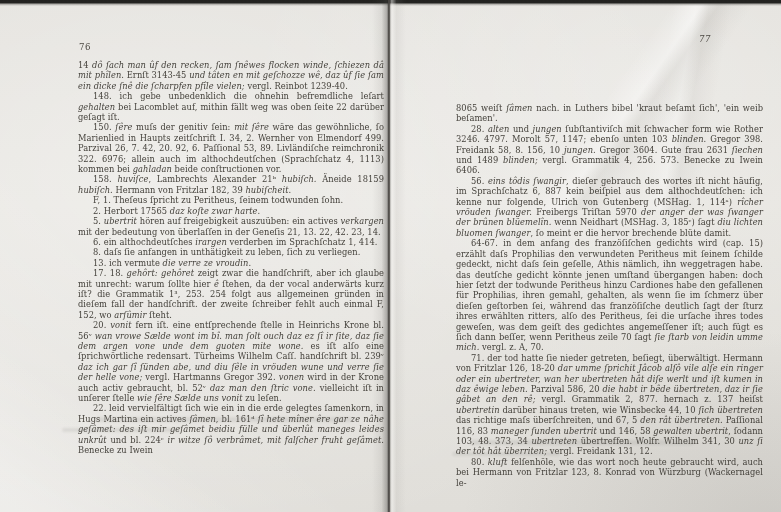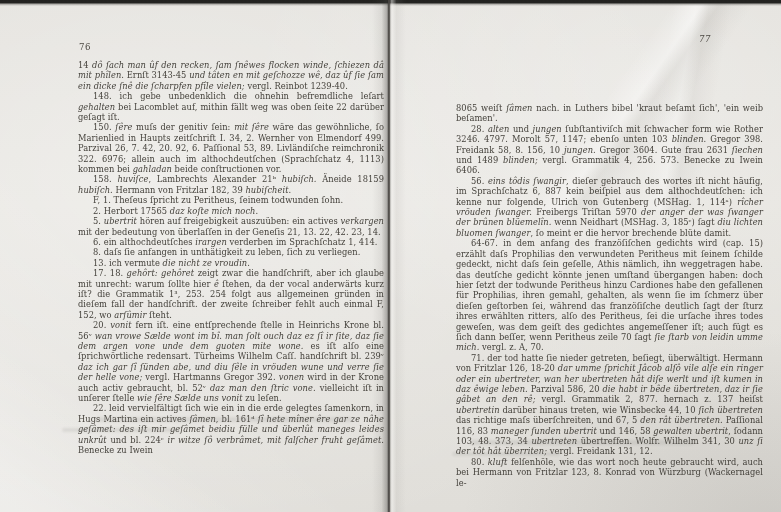--- a/index.html
+++ b/index.html
@@ -79,25 +79,25 @@
 
   <div class="pagenum pn-left">76</div>
   <div class="pagenum pn-right">77</div>
 
   <div class="textcol left-col">
     <p class="para"><span class="seg-r">14 </span><span class="seg-i">dô ſach man ûf den recken, ſam ſnêwes flocken winde, ſchiezen dâ mit phîlen.</span><span class="seg-r"> Ernſt 3143-45 </span><span class="seg-i">und tâten en mit geſchozze wê, daz ûf ſie ſam ein dicke ſnê die ſcharpfen pfîle vielen;</span><span class="seg-r"> vergl. Reinbot 1239-40.</span></p>
     <p class="para ind"><span class="seg-r">148. ich gebe unbedenklich die ohnehin befremdliche leſart </span><span class="seg-i">gehalten</span><span class="seg-r"> bei Lacomblet auf, mithin fällt weg was oben ſeite 22 darüber geſagt iſt.</span></p>
     <p class="para ind"><span class="seg-r">150. </span><span class="seg-i">ſêre</span><span class="seg-r"> muſs der genitiv ſein: </span><span class="seg-i">mit ſêre</span><span class="seg-r"> wäre das gewöhnliche, ſo Marienlied in Haupts zeitſchrift I. 34, 2.  Wernher von Elmendorf 499.  Parzival 26, 7. 42, 20. 92, 6.  Paſſional 53, 89.  Livländiſche reimchronik 322. 6976; allein auch im althochdeutſchen (Sprachſchatz 4, 1113) kommen bei </span><span class="seg-i">gahladan</span><span class="seg-r"> beide conſtructionen vor.</span></p>
     <p class="para ind"><span class="seg-r">158. </span><span class="seg-i">huviſce</span><span class="seg-r">, Lambrechts Alexander 21ᵇ </span><span class="seg-i">hubiſch.</span><span class="seg-r"> Äneide 18159 </span><span class="seg-i">hubiſch.</span><span class="seg-r"> Hermann von Fritzlar 182, 39 </span><span class="seg-i">hubiſcheit.</span></p>
     <p class="para ind"><span class="seg-r">F, 1. Theſeus ſpricht zu Peritheus, ſeinem todwunden ſohn.</span></p>
-    <p class="para ind"><span class="seg-r">2. Herbort 17565 </span><span class="seg-i">daz koſte mich noch.</span></p>
+    <p class="para ind"><span class="seg-r">2. Herbort 17565 </span><span class="seg-i">daz koſte zwar harte.</span></p>
     <p class="para ind"><span class="seg-r">5. </span><span class="seg-i">ubertrit</span><span class="seg-r"> hören auf freigebigkeit auszuüben: ein actives </span><span class="seg-i">verkargen</span><span class="seg-r"> mit der bedeutung von überlaſſen in der Geneſis 21, 13. 22, 42. 23, 14.</span></p>
     <p class="para ind"><span class="seg-r">6. ein althochdeutſches </span><span class="seg-i">irargen</span><span class="seg-r"> verderben im Sprachſchatz 1, 414.</span></p>
     <p class="para ind"><span class="seg-r">8. daſs ſie anfangen in unthätigkeit zu leben, ſich zu verliegen.</span></p>
-    <p class="para ind"><span class="seg-r">13. ich vermute </span><span class="seg-i">die nicht ze vroudin.</span></p>
+    <p class="para ind"><span class="seg-r">13. ich vermute </span><span class="seg-i">die verre ze vroudin.</span></p>
     <p class="para ind"><span class="seg-r">17. 18. </span><span class="seg-i">gehôrt: gehôret</span><span class="seg-r"> zeigt zwar die handſchrift, aber ich glaube mit unrecht: warum ſollte hier </span><span class="seg-i">ê</span><span class="seg-r"> ſtehen, da der vocal anderwärts kurz iſt?  die Grammatik 1³, 253. 254 folgt aus allgemeinen gründen in dieſem fall der handſchrift.  der zweite ſchreiber fehlt auch einmal F, 152, wo </span><span class="seg-i">arſûmir</span><span class="seg-r"> ſteht.</span></p>
     <p class="para ind"><span class="seg-r">20. </span><span class="seg-i">vonit</span><span class="seg-r"> fern iſt.  eine entſprechende ſtelle in Heinrichs Krone bl. 56ᵛ </span><span class="seg-i">wan vrowe Sælde wont im bî.  man ſolt ouch daz ez ſî ir ſite, daz ſie dem argen vone unde dem guoten mite wone.</span><span class="seg-r"> es iſt alſo eine ſprichwörtliche redensart.  Türheims Wilhelm Caſſ. handſchrift bl. 239ᵛ </span><span class="seg-i">daz ich gar ſî ſünden abe, und diu ſêle in vröuden wune und verre ſie der helle vone;</span><span class="seg-r"> vergl. Hartmanns Gregor 392.  </span><span class="seg-i">vonen</span><span class="seg-r"> wird in der Krone auch activ gebraucht, bl. 52ᵛ </span><span class="seg-i">daz man den ſtric vone.</span><span class="seg-r"> vielleicht iſt in unſerer ſtelle </span><span class="seg-i">wie ſêre Sælde uns vonit</span><span class="seg-r"> zu leſen.</span></p>
     <p class="para ind"><span class="seg-r">22. leid vervielfältigt ſich wie ein in die erde gelegtes ſamenkorn, in Hugs Martina ein actives </span><span class="seg-i">ſâmen</span><span class="seg-r">, bl. 161ᵈ </span><span class="seg-i">ſî hete mîner êre gar ze nâhe geſâmet: des iſt mir geſâmet beidiu fülle und überlût maneges leides unkrût</span><span class="seg-r"> und bl. 224ᶜ </span><span class="seg-i">ir witze ſô verbrâmet, mit falſcher fruht geſâmet.</span><span class="seg-r">  Benecke zu Iwein</span></p>
   </div>
 
   <div class="textcol right-col">
     <p class="para"><span class="seg-r">8065 weiſt </span><span class="seg-i">ſâmen</span><span class="seg-r"> nach.  in Luthers bibel 'kraut beſamt ſich', 'ein weib beſamen'.</span></p>
     <p class="para ind"><span class="seg-r">28. </span><span class="seg-i">alten</span><span class="seg-r"> und </span><span class="seg-i">jungen</span><span class="seg-r"> ſubſtantiviſch mit ſchwacher form wie Rother 3246. 4797.  Morolt 57, 1147; ebenſo unten 103 </span><span class="seg-i">blinden.</span><span class="seg-r">  Gregor 398.  Freidank 58, 8. 156, 10 </span><span class="seg-i">jungen.</span><span class="seg-r">  Gregor 3604.  Gute frau 2631 </span><span class="seg-i">ſiechen</span><span class="seg-r"> und 1489 </span><span class="seg-i">blinden;</span><span class="seg-r"> vergl. Grammatik 4, 256. 573.  Benecke zu Iwein 6406.</span></p>
     <p class="para ind"><span class="seg-r">56. </span><span class="seg-i">eins tôdis ſwangir</span><span class="seg-r">, dieſer gebrauch des wortes iſt nicht häufig, im Sprachſchatz 6, 887 kein beiſpiel aus dem althochdeutſchen: ich kenne nur folgende, Ulrich von Gutenberg (MSHag. 1, 114ᵃ) </span><span class="seg-i">rîcher vröuden ſwanger.</span><span class="seg-r">  Freibergs Triſtan 5970 </span><span class="seg-i">der anger der was ſwanger der brûnen blüemelîn.</span><span class="seg-r">  wenn Neidhart (MSHag. 3, 185ᶜ) ſagt </span><span class="seg-i">diu lichten bluomen ſwanger</span><span class="seg-r">, ſo meint er die hervor brechende blüte damit.</span></p>
     <p class="para ind"><span class="seg-r">64-67. in dem anfang des franzöſiſchen gedichts wird (cap. 15) erzählt daſs Prophilias den verwundeten Peritheus mit ſeinem ſchilde gedeckt, nicht daſs ſein geſelle, Athis nämlich, ihn weggetragen habe.  das deutſche gedicht könnte jenen umſtand übergangen haben: doch hier ſetzt der todwunde Peritheus hinzu Cardiones habe den gefallenen für Prophilias, ihren gemahl, gehalten, als wenn ſie im ſchmerz über dieſen geſtorben ſei, während das franzöſiſche deutlich ſagt der ſturz ihres erwählten ritters, alſo des Peritheus, ſei die urſache ihres todes geweſen, was dem geiſt des gedichtes angemeſſener iſt; auch fügt es ſich dann beſſer, wenn Peritheus zeile 70 ſagt </span><span class="seg-i">ſie ſtarb von leidin umme mich.</span><span class="seg-r"> vergl. z. A, 70.</span></p>

